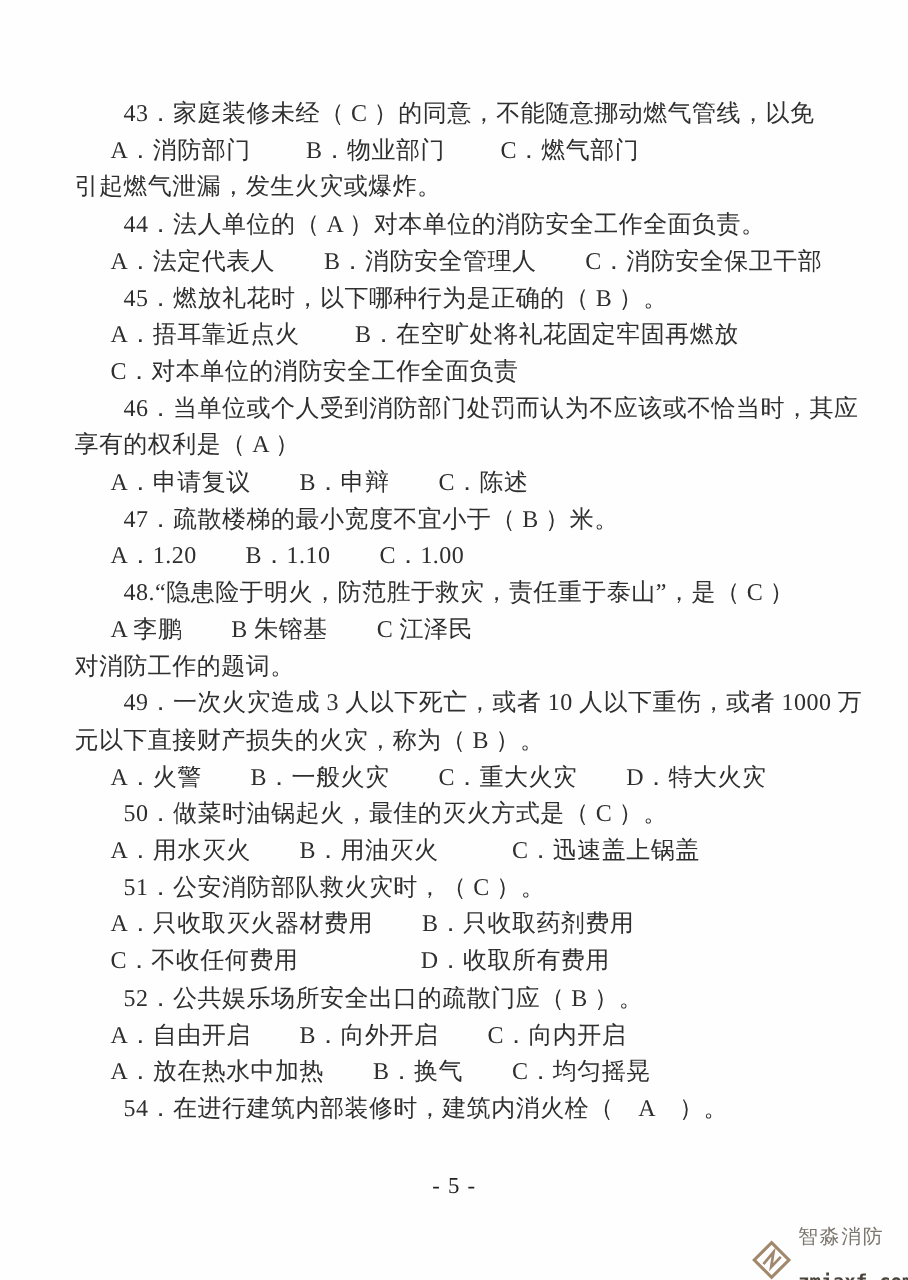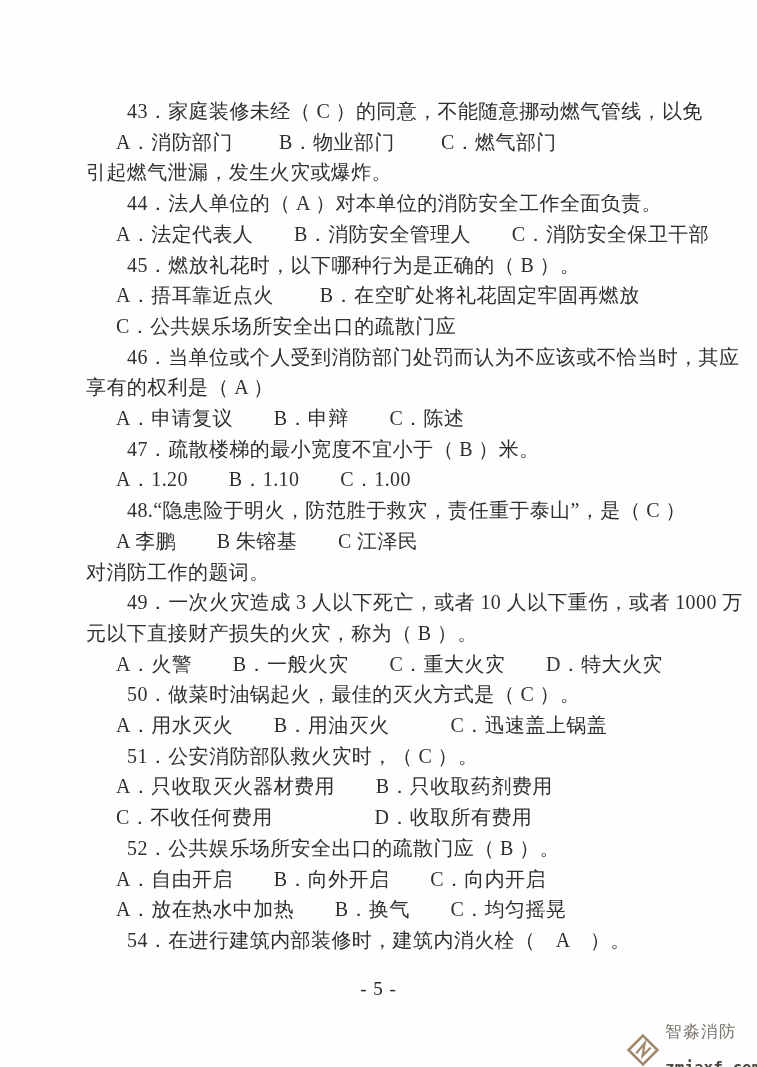--- a/index.html
+++ b/index.html
@@ -13,21 +13,21 @@
     width:757px;height:1067px;
     background:#ffffff;
     position:relative;
     overflow:hidden;
     font-family:"Liberation Serif","DejaVu Serif",serif;
     color:var(--ink);
   }
   .page{position:absolute;inset:0;background:#fefefe;}
   .content{
     position:absolute;
-    top:96px;left:62px;right:50px;margin-left:24px;
+    top:80px;left:62px;right:50px;
   }
   .line{
     font-size:20px;
     line-height:30.7px;
     white-space:pre;
     letter-spacing:0.4px;
   }
   .line.q{padding-left:41px;}
   .line.o{padding-left:30px;}
   .line.c{padding-left:0;}
@@ -66,21 +66,21 @@
 <div class="page">
 
   <div class="content">
       <div class="line q">43．家庭装修未经（ C ）的同意，不能随意挪动燃气管线，以免</div>
       <div class="line o">A．消防部门　　 B．物业部门　　 C．燃气部门</div>
       <div class="line c">引起燃气泄漏，发生火灾或爆炸。</div>
       <div class="line q">44．法人单位的（ A ）对本单位的消防安全工作全面负责。</div>
       <div class="line o">A．法定代表人　　B．消防安全管理人　　C．消防安全保卫干部</div>
       <div class="line q">45．燃放礼花时，以下哪种行为是正确的（ B ）。</div>
       <div class="line o">A．捂耳靠近点火　　 B．在空旷处将礼花固定牢固再燃放</div>
-      <div class="line o">C．公共娱乐场所安全出口的疏散门应</div>
+      <div class="line o">C．对本单位的消防安全工作全面负责</div>
       <div class="line q">46．当单位或个人受到消防部门处罚而认为不应该或不恰当时，其应</div>
       <div class="line c">享有的权利是（ A ）</div>
       <div class="line o">A．申请复议　　B．申辩　　C．陈述</div>
       <div class="line q">47．疏散楼梯的最小宽度不宜小于（ B ）米。</div>
       <div class="line o">A．1.20　　B．1.10　　C．1.00</div>
       <div class="line q">48.“隐患险于明火，防范胜于救灾，责任重于泰山”，是（ C ）</div>
       <div class="line o">A 李鹏　　B 朱镕基　　C 江泽民</div>
       <div class="line c">对消防工作的题词。</div>
       <div class="line q">49．一次火灾造成 3 人以下死亡，或者 10 人以下重伤，或者 1000 万</div>
       <div class="line c">元以下直接财产损失的火灾，称为（ B ）。</div>

